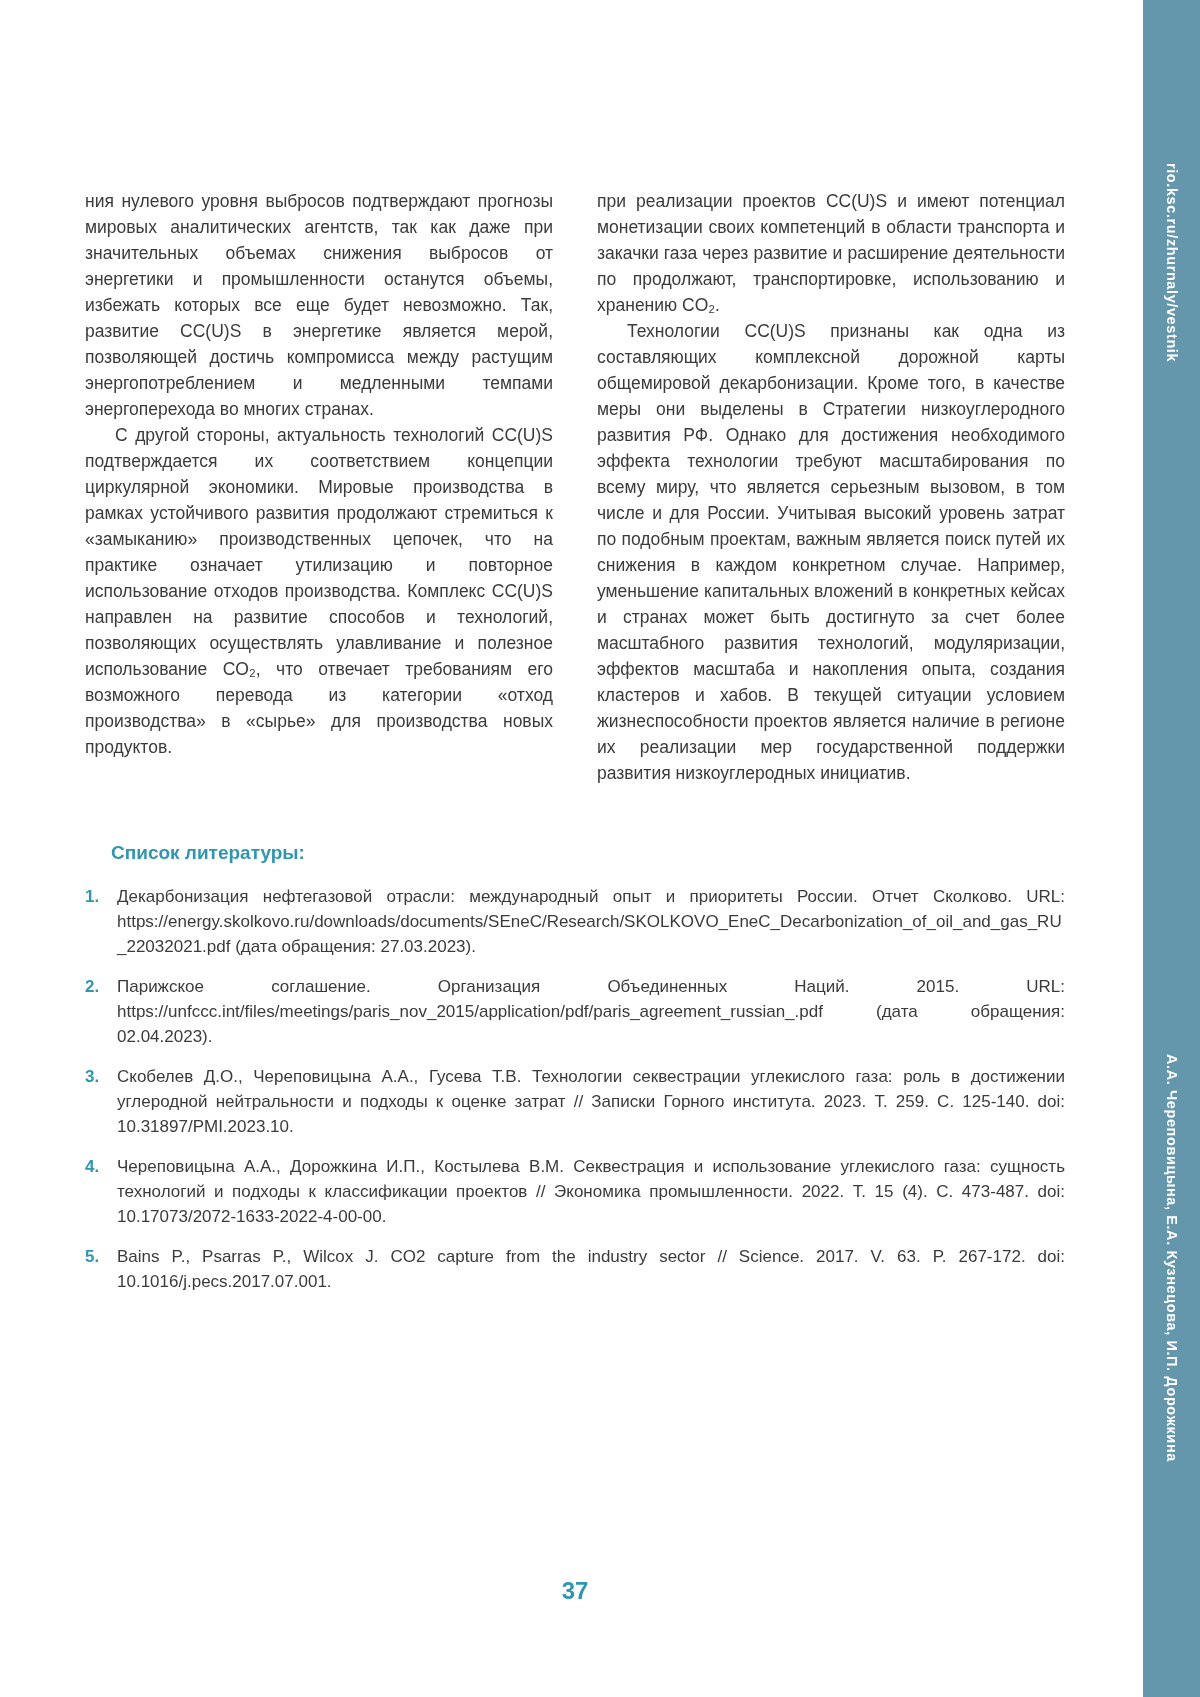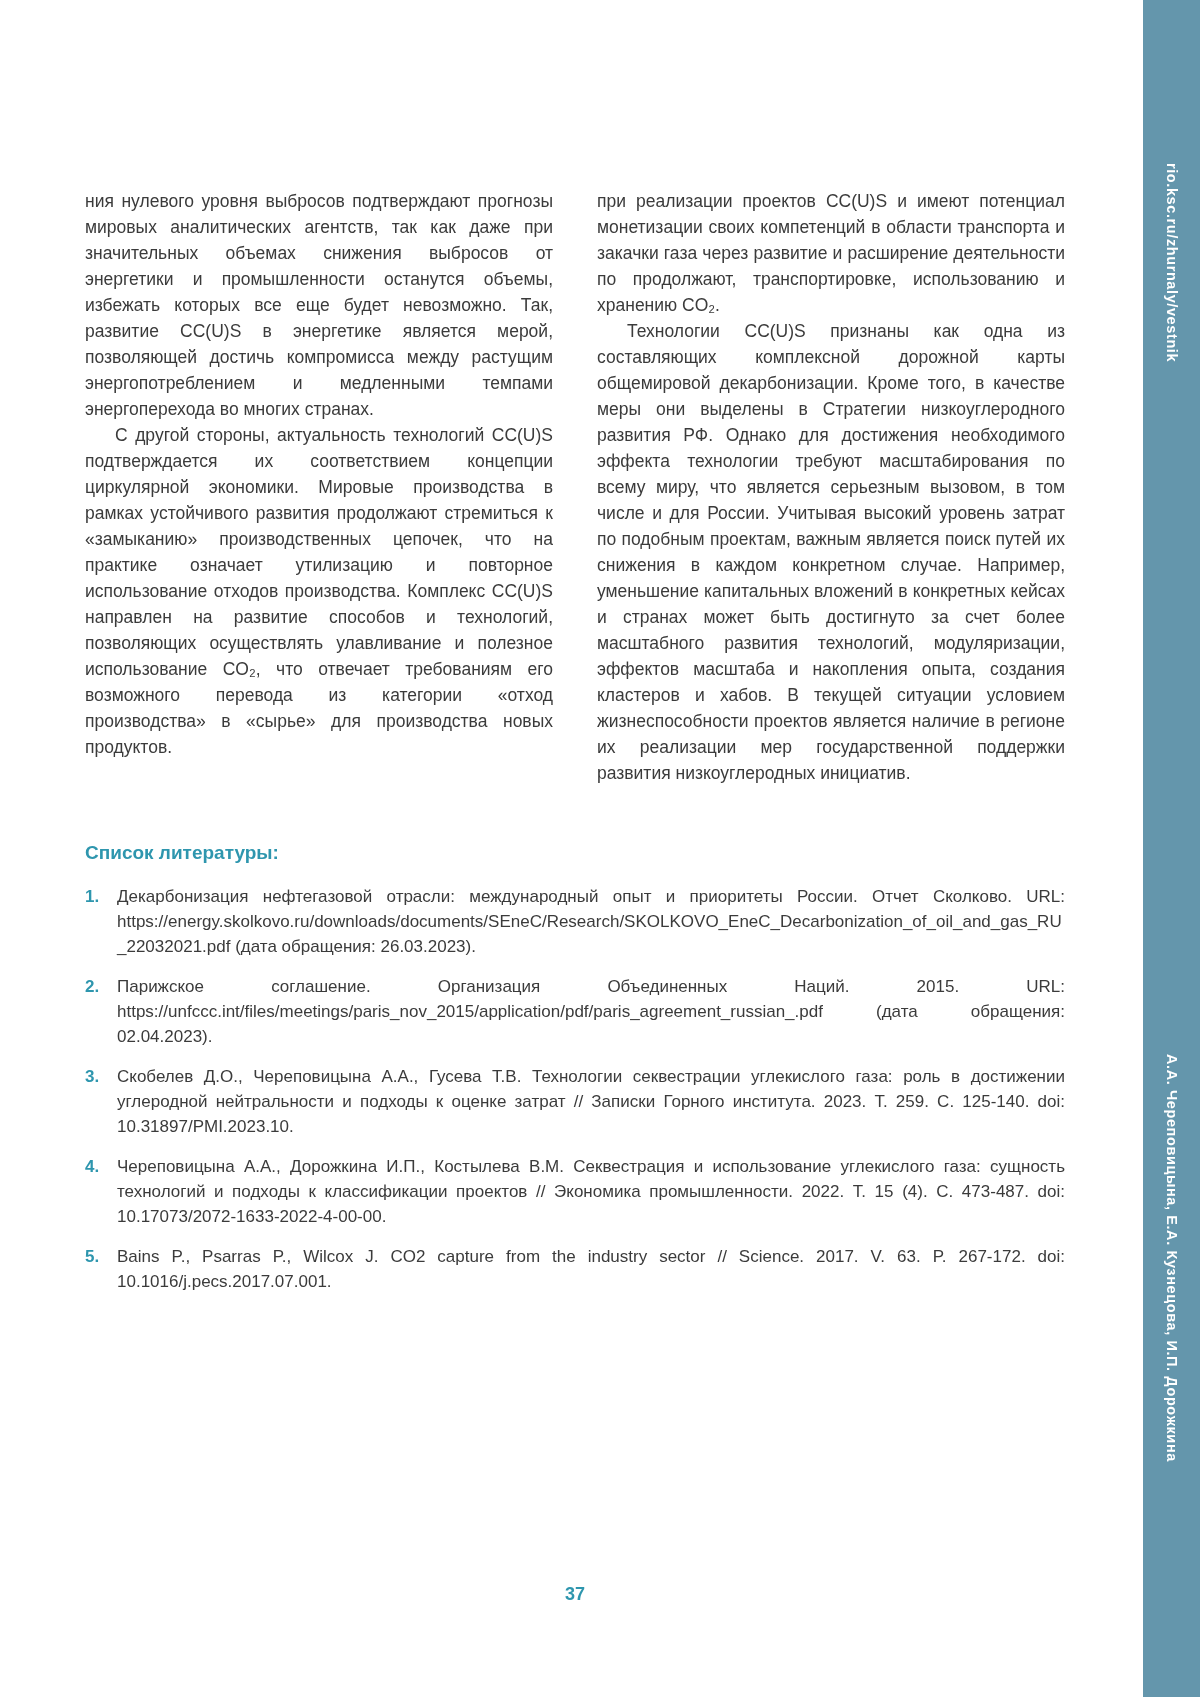--- a/index.html
+++ b/index.html
@@ -53,20 +53,21 @@
   }
   .col p { margin: 0; }
   .col p.ind { text-indent: 30px; }
 
   
   .references { margin-top: 56px; }
   .ref-heading {
     color: #2e96ae;
     font-size: 19px;
     font-weight: bold;
+    margin-left: 26px;
     margin-bottom: 20px;
   }
   .ref-item {
     display: flex;
     margin-bottom: 15px;
     font-size: 17px;
     line-height: 25px;
     color: #3b3b3b;
   }
   .ref-num {
@@ -80,21 +81,21 @@
     overflow-wrap: anywhere;
   }
 
   .page-num {
     position: absolute;
     left: 85px;
     bottom: 92px;
     width: 980px;
     text-align: center;
     color: #2e96ae;
-    font-size: 18px;
+    font-size: 24px;
     font-weight: bold;
   }
 </style>
 </head>
 <body>
 
 <div class="page">
 
   <div class="sidebar">
     <div class="sidebar-text sidebar-top">rio.ksc.ru/zhurnaly/vestnik</div>
@@ -112,21 +113,21 @@
         <p>при реализации проектов CC(U)S и имеют потенциал монетизации своих компетенций в области транспорта и закачки газа через развитие и расширение деятельности по продолжают, транспортировке, использованию и хранению CO₂.</p>
         <p class="ind">Технологии CC(U)S признаны как одна из составляющих комплексной дорожной карты общемировой декарбонизации. Кроме того, в качестве меры они выделены в Стратегии низкоуглеродного развития РФ. Однако для достижения необходимого эффекта технологии требуют масштабирования по всему миру, что является серьезным вызовом, в том числе и для России. Учитывая высокий уровень затрат по подобным проектам, важным является поиск путей их снижения в каждом конкретном случае. Например, уменьшение капитальных вложений в конкретных кейсах и странах может быть достигнуто за счет более масштабного развития технологий, модуляризации, эффектов масштаба и накопления опыта, создания кластеров и хабов. В текущей ситуации условием жизнеспособности проектов является наличие в регионе их реализации мер государственной поддержки развития низкоуглеродных инициатив.</p>
       </div>
     </div>
 
     <div class="references">
       <div class="ref-heading">Список литературы:</div>
 
       <div class="ref-item">
         <span class="ref-num">1.</span>
-        <span class="ref-text">Декарбонизация нефтегазовой отрасли: международный опыт и приоритеты России. Отчет Сколково. URL: https://energy.skolkovo.ru/downloads/documents/SEneC/Research/SKOLKOVO_EneC_Decarbonization_of_oil_and_gas_RU_22032021.pdf (дата обращения: 26.03.2023).</span>
+        <span class="ref-text">Декарбонизация нефтегазовой отрасли: международный опыт и приоритеты России. Отчет Сколково. URL: https://energy.skolkovo.ru/downloads/documents/SEneC/Research/SKOLKOVO_EneC_Decarbonization_of_oil_and_gas_RU_22032021.pdf (дата обращения: 27.03.2023).</span>
       </div>
 
       <div class="ref-item">
         <span class="ref-num">2.</span>
         <span class="ref-text">Парижское соглашение. Организация Объединенных Наций. 2015. URL: https://unfccc.int/files/meetings/paris_nov_2015/application/pdf/paris_agreement_russian_.pdf (дата обращения: 02.04.2023).</span>
       </div>
 
       <div class="ref-item">
         <span class="ref-num">3.</span>
         <span class="ref-text">Скобелев Д.О., Череповицына А.А., Гусева Т.В. Технологии секвестрации углекислого газа: роль в достижении углеродной нейтральности и подходы к оценке затрат // Записки Горного института. 2023. Т. 259. С. 125-140. doi: 10.31897/PMI.2023.10.</span>

